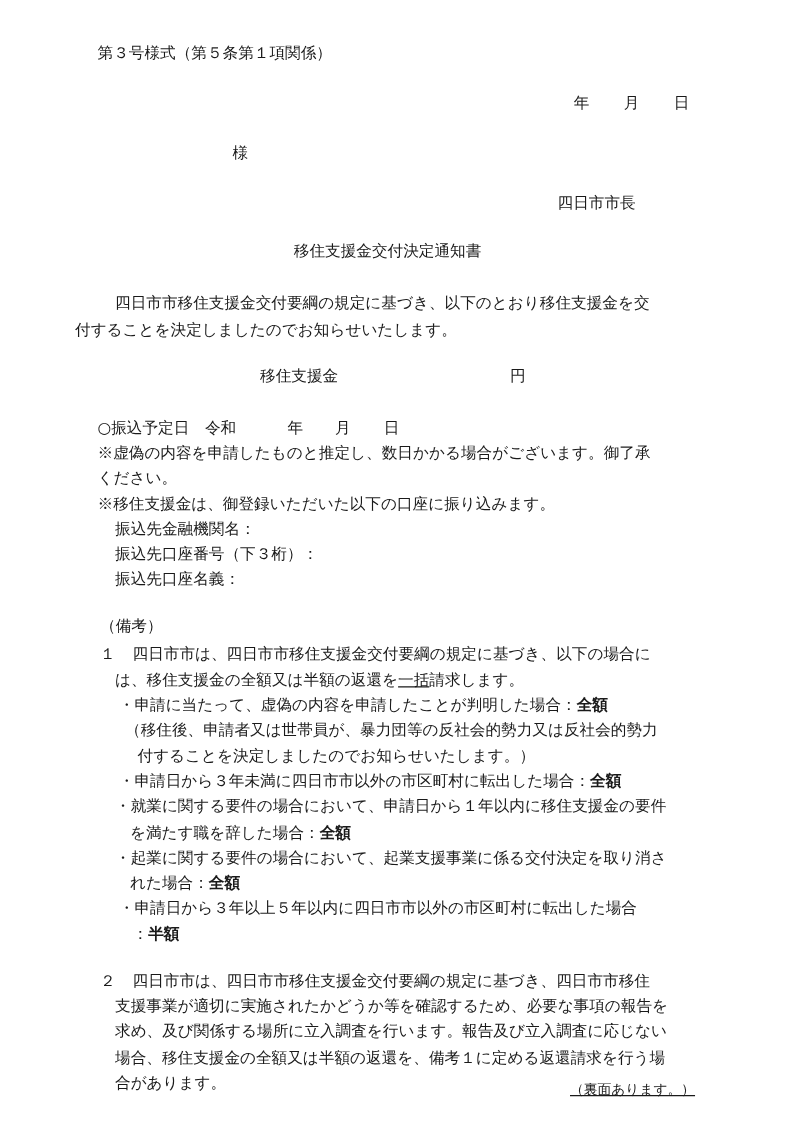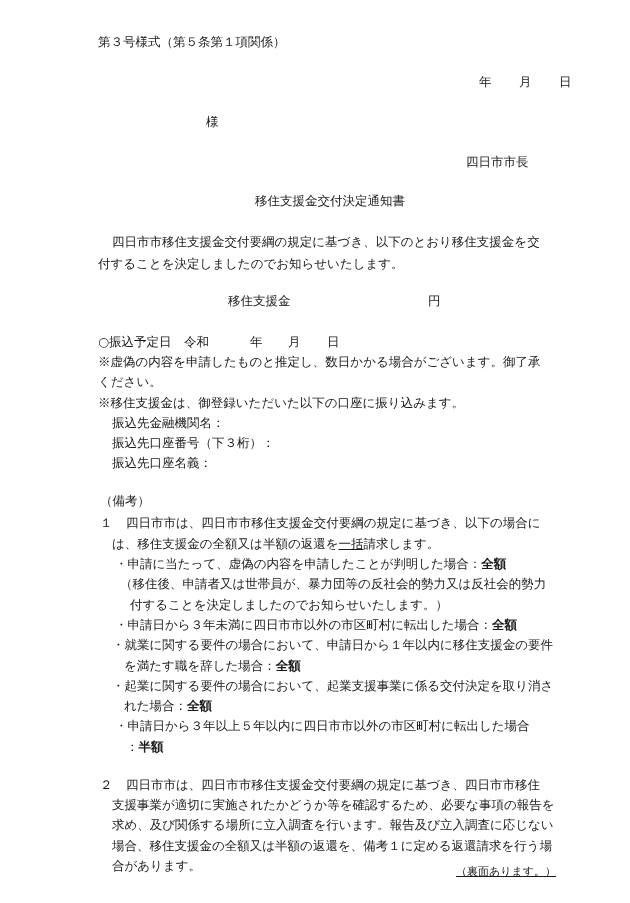--- a/index.html
+++ b/index.html
@@ -1,19 +1,19 @@
 <!DOCTYPE html>
 <html><head>
 <meta charset="utf-8">
 <style>
   html, body { margin: 0; padding: 0; background: #ffffff; }
   body { width: 630px; height: 903px; position: relative; overflow: hidden;
          font-family: "DejaVu Serif", "Liberation Serif", serif; color: #1a1a1a; }
   .abs { position: absolute; white-space: nowrap; }
-  .t { font-size: 12.5px; line-height: 16px; margin-left: 20px; }
+  .t { font-size: 12.5px; line-height: 16px; }
   .ts { font-size: 11px; line-height: 14px; }
   b { font-family: "DejaVu Sans", sans-serif; font-weight: bold; }
   .u { text-decoration: underline; }
 </style>
 </head>
 <body>
 
 <div>
 
   <div class="abs t" style="left:78px;top:34px;">第３号様式（第５条第１項関係）</div>
@@ -22,21 +22,21 @@
   <div class="abs t" style="left:499px;top:74px;">月</div>
   <div class="abs t" style="left:539px;top:74px;">日</div>
 
   <div class="abs t" style="left:186px;top:114px;">様</div>
 
   <div class="abs t" style="left:446px;top:154px;">四日市市長</div>
 
   <div class="abs t" style="left:235px;top:193px;">移住支援金交付決定通知書</div>
 
   <div class="abs t" style="left:92px;top:234px;text-align:center;">四日市市移住支援金交付要綱の規定に基づき、以下のとおり移住支援金を交</div>
-  <div class="abs t" style="left:78px;top:256px;">付することを決定しましたのでお知らせいたします。</div>
+  <div class="abs t" style="left:60px;top:256px;">付することを決定しましたのでお知らせいたします。</div>
 
   <div class="abs t" style="left:208px;top:293px;">移住支援金</div>
   <div class="abs t" style="left:408px;top:293px;">円</div>
 
   <div class="abs t" style="left:78px;top:334px;">○振込予定日　令和</div>
   <div class="abs t" style="left:230px;top:334px;">年</div>
   <div class="abs t" style="left:268px;top:334px;">月</div>
   <div class="abs t" style="left:307px;top:334px;">日</div>
 
   <div class="abs t" style="left:78px;top:354px;">※虚偽の内容を申請したものと推定し、数日かかる場合がございます。御了承</div>

